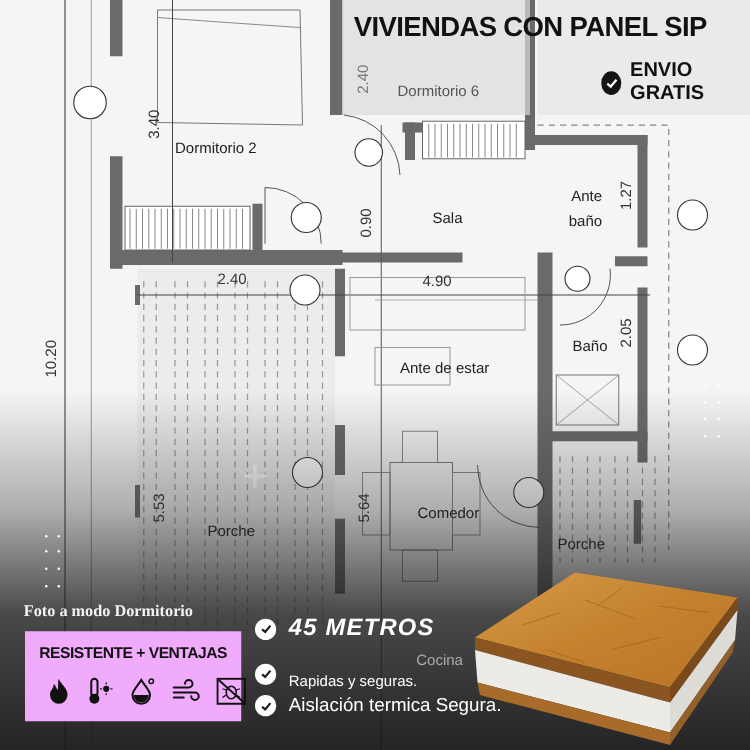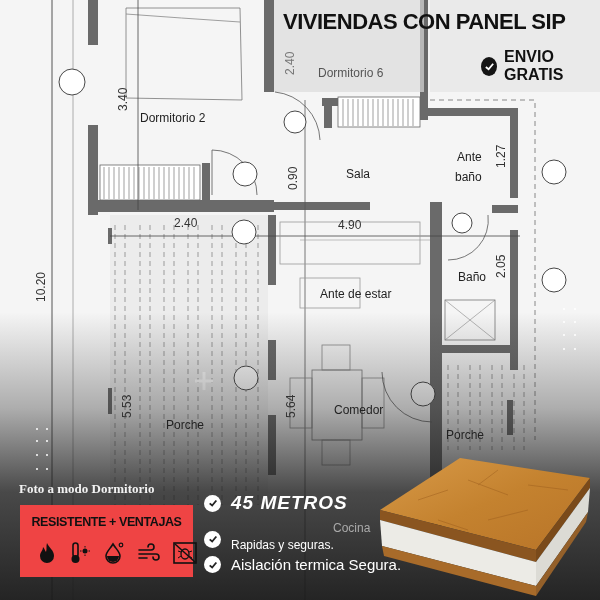--- a/index.html
+++ b/index.html
@@ -8,21 +8,21 @@
   .fade{position:absolute;left:0;top:0;width:600px;height:600px;
     background:linear-gradient(to bottom, rgba(0,0,0,0) 0%, rgba(0,0,0,0) 52%, rgba(40,40,40,0.35) 68%, rgba(30,30,30,0.8) 82%, rgba(25,25,25,0.95) 100%);}
   .title{position:absolute;left:283px;top:9px;font-weight:bold;font-size:22px;color:#111;letter-spacing:-0.5px;}
   .envio{position:absolute;left:433px;top:48px;display:flex;align-items:center;gap:7px;padding-left:48px;}
   .envio .chk{width:19px;height:19px;border-radius:50%;background:#151515;display:flex;align-items:center;justify-content:center;}
   .envio span.lbl{font-weight:bold;font-size:16px;color:#111;}
   .room{position:absolute;font-size:12px;color:#222;}
   .dim{position:absolute;font-size:12px;color:#333;}
   .vert{transform:rotate(-90deg);transform-origin:left top;}
   .foto{position:absolute;left:19px;top:481px;font-family:"Liberation Serif",serif;font-size:13px;color:#f2f2f2;font-weight:bold;}
-  .badge{position:absolute;left:20px;top:505px;width:172px;width:173px;height:72px;background:#ef4444;}
+  .badge{position:absolute;left:20px;top:505px;width:172px;width:173px;height:72px;background:#f0abfc;}
   .badge .hd{position:absolute;left:0;width:100%;top:10px;text-align:center;font-weight:bold;font-size:12.5px;color:#111;letter-spacing:-0.4px;}
   .badge .icons{position:absolute;left:17px;top:36px;display:flex;gap:12px;align-items:center;}
   .feat{position:absolute;left:204px;display:flex;align-items:center;gap:10px;color:#fff;}
   .feat .c{width:17px;height:17px;border-radius:50%;background:#fff;display:flex;align-items:center;justify-content:center;}
   .f1{top:492px;text-align:center;} .f1 .t{font-weight:bold;font-size:19px;letter-spacing:1px;font-style:italic;}
   .f2{top:526px;} .f2 .t{font-size:12px;margin-top:12px;}
   .f3{top:528px;margin-top:28px;} .f3 .t{font-size:15px;}
   .panel{position:absolute;left:378px;top:450px;}
   .dots{position:absolute;}
   .dots i{position:absolute;width:2px;height:2px;background:#fff;border-radius:50%;}

